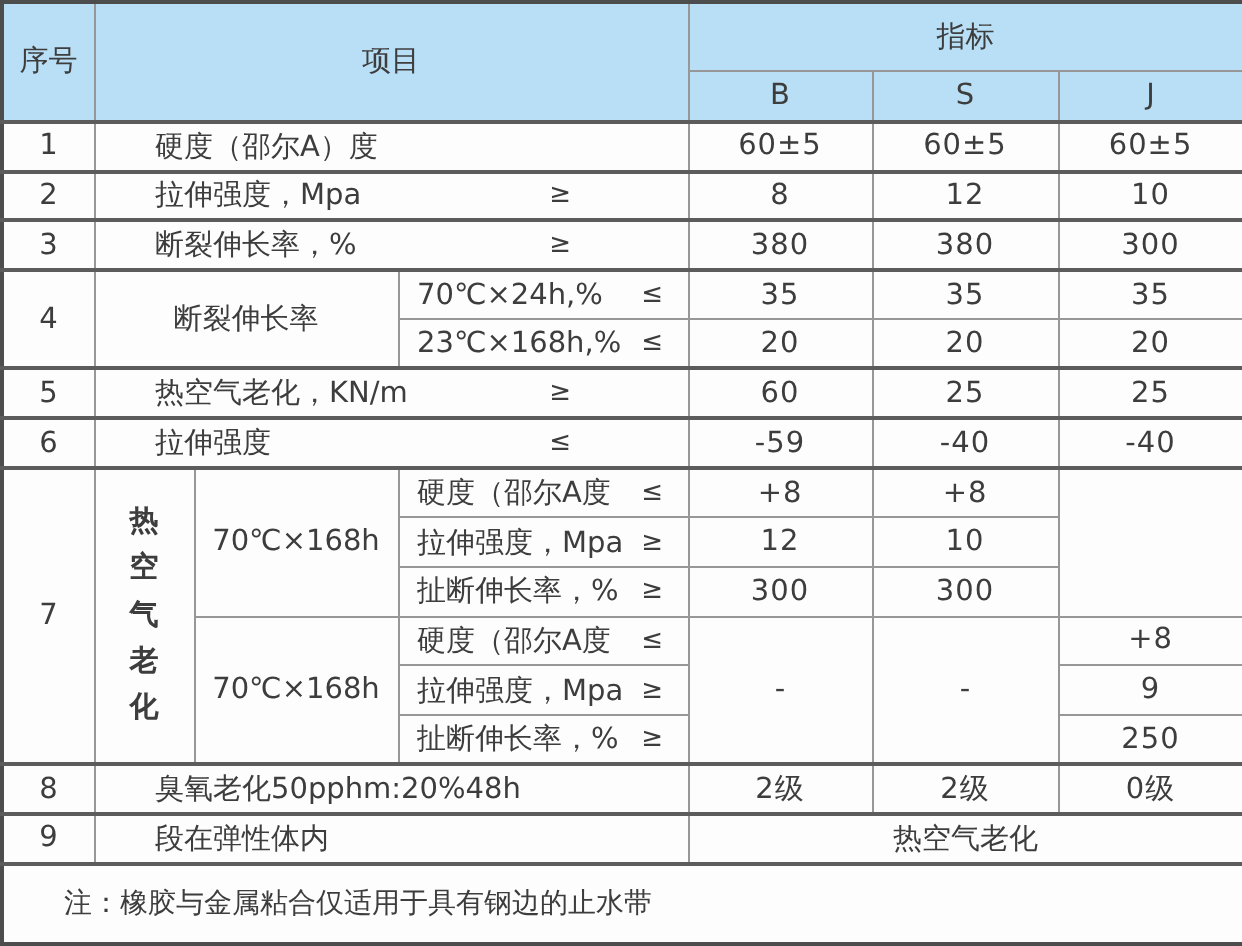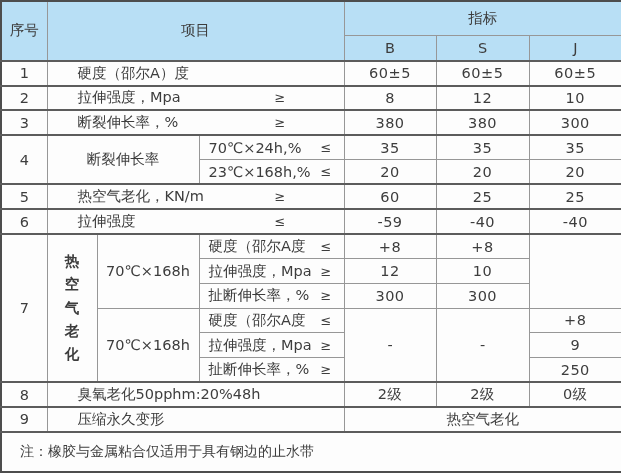--- a/index.html
+++ b/index.html
@@ -31,21 +31,21 @@
   .item-flex.plain { padding-right:30px; }
   .sub-flex {
     display:flex; justify-content:space-between; align-items:center;
     padding:0 12px 0 9px;
   }
   .op { font-size:13px; }
   .vtext {
     display:inline-block; width:1.15em; line-height:1.6;
     word-break:break-all; white-space:normal; text-align:center;font-weight:bold;
   }
-  td.noteCell { text-align:left; padding-left:18px; font-size:14px; }
+  td.noteCell { text-align:left; padding-left:30px; font-size:14px; }
   .num { letter-spacing:0.5px; }
 </style>
 </head>
 <body>
 
 <div class="sheet">
 <table class="spec">
   <colgroup>
     <col style="width:46px">
         <col style="width:50px">
@@ -232,21 +232,21 @@
     </td>
     <td class="num">2级</td>
     <td class="num">2级</td>
     <td class="num">0级</td>
   </tr>
 
   <tr class="major" style="height:24px">
     <td>9</td>
     <td class="item" colspan="3">
       <div class="item-flex plain">
-              <span>压缩永久变形</span>
+              <span>段在弹性体内</span>
             </div>
     </td>
     <td colspan="3">热空气老化</td>
   </tr>
 
   <tr class="major" style="height:39px">
     <td colspan="7" class="noteCell">注：橡胶与金属粘合仅适用于具有钢边的止水带</td>
   </tr>
 </tbody>
     </table>

